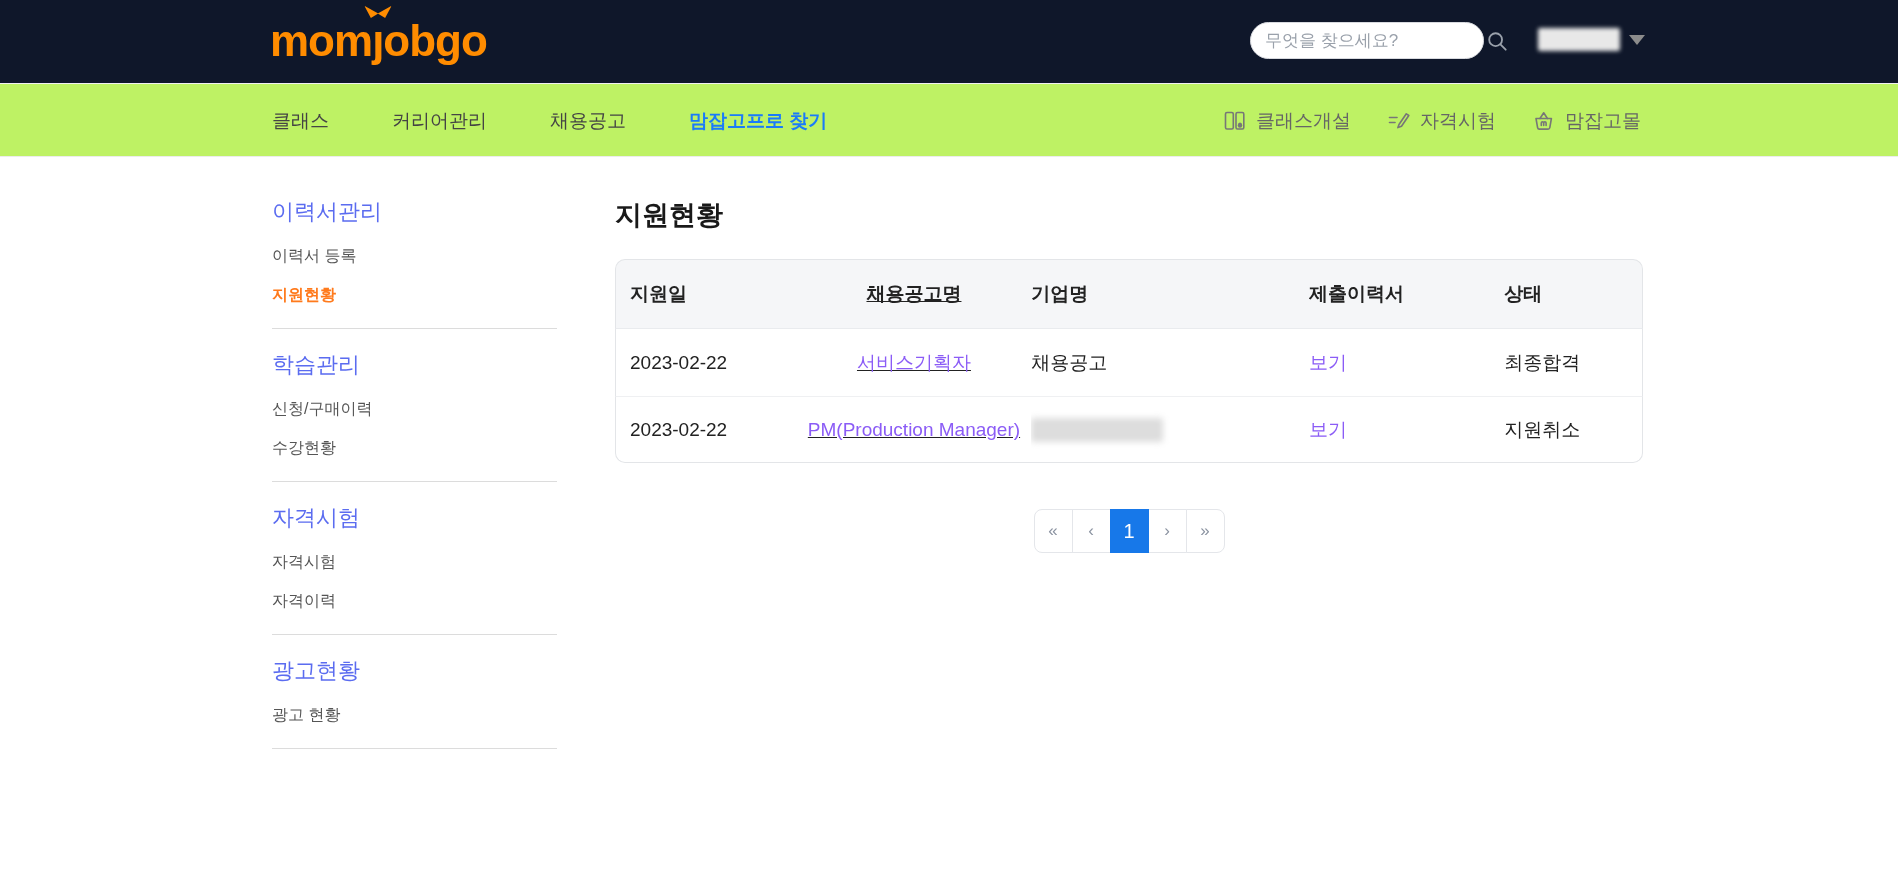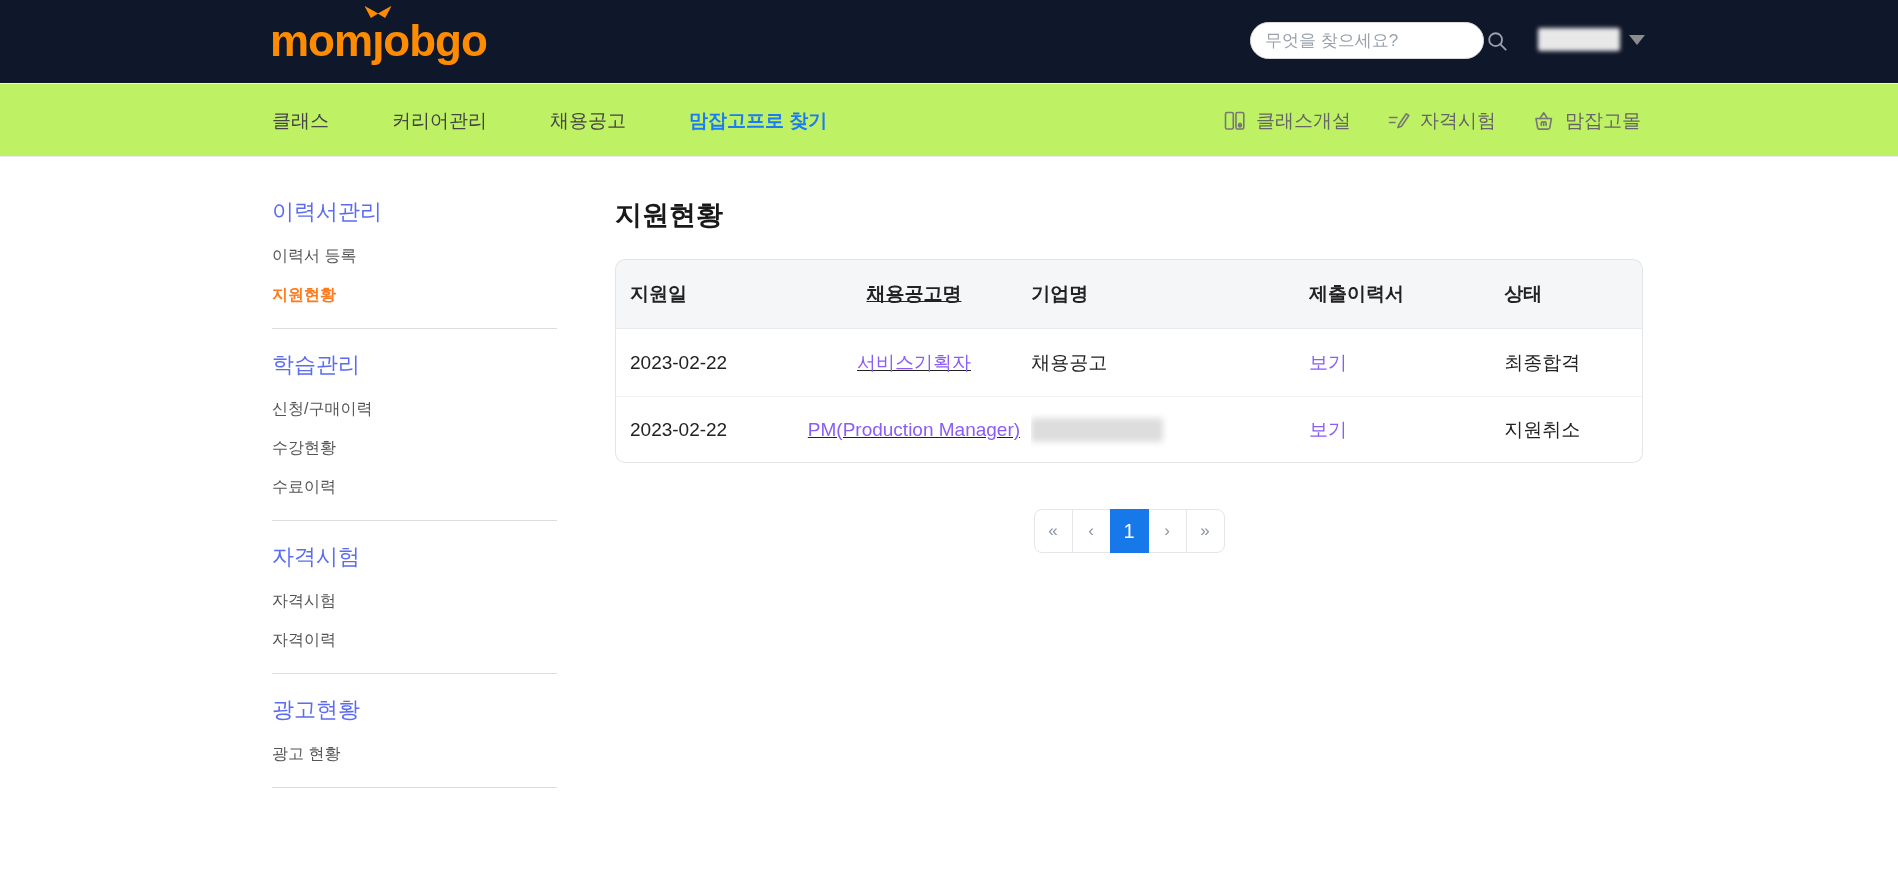--- a/index.html
+++ b/index.html
@@ -143,21 +143,20 @@
   <div class="sidebar">
     <div class="side-section">
       <div class="side-title">이력서관리</div>
       <div class="side-item">이력서 등록</div>
       <div class="side-item active">지원현황</div>
     </div>
     <div class="side-section">
       <div class="side-title">학습관리</div>
       <div class="side-item">신청/구매이력</div>
       <div class="side-item">수강현황</div>
-      <div class="side-item">수료이력</div>
     </div>
     <div class="side-section">
       <div class="side-title">자격시험</div>
       <div class="side-item">자격시험</div>
       <div class="side-item">자격이력</div>
     </div>
     <div class="side-section">
       <div class="side-title">광고현황</div>
       <div class="side-item">광고 현황</div>
     </div>

